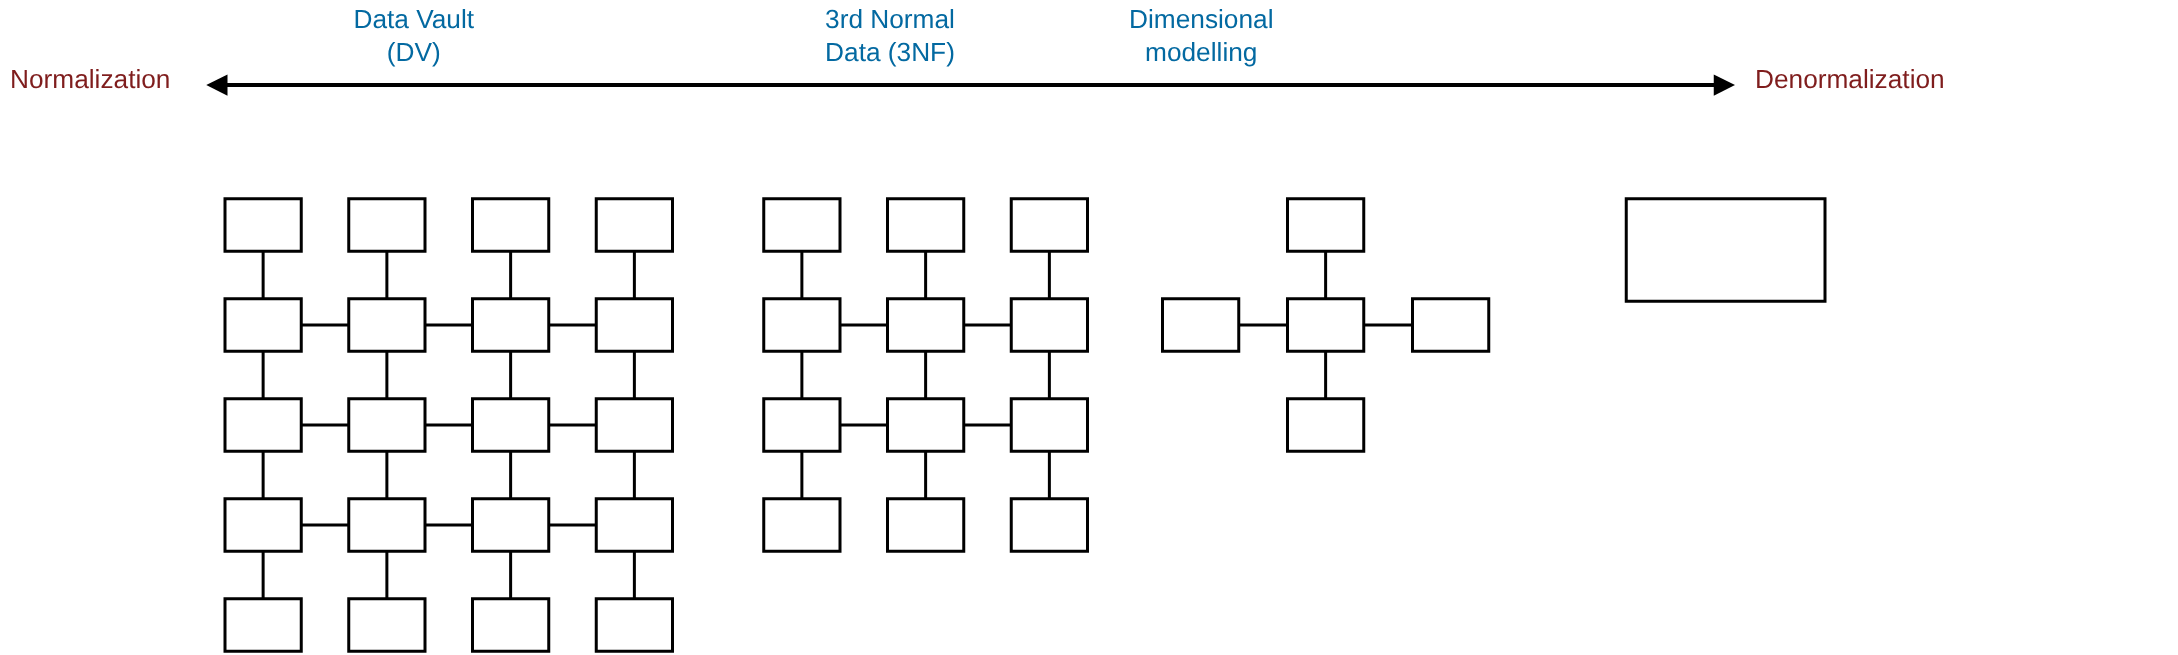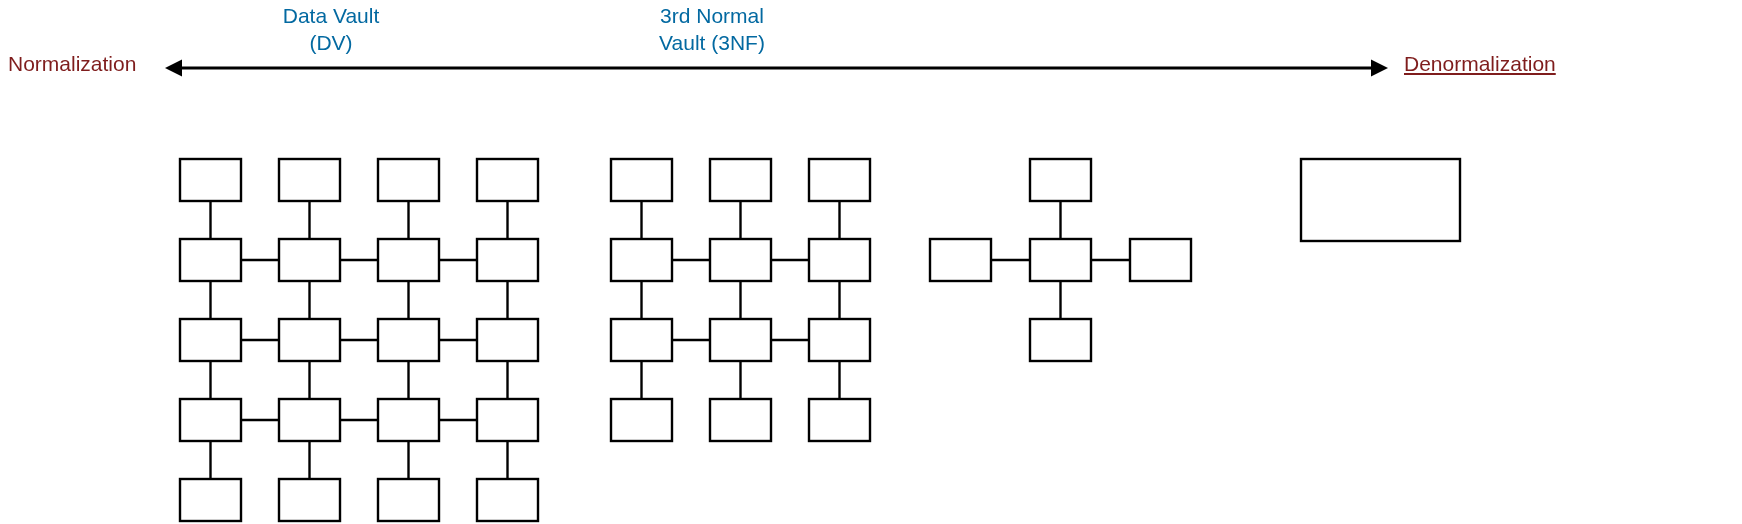--- a/index.html
+++ b/index.html
@@ -26,21 +26,20 @@
     white-space: nowrap;
     color: #7f1d1d;
   }
   #label-normalization {
     left: 8px;
     top: 52px;
   }
   #label-denormalization {
     left: 1404px;
     top: 52px;
-    text-decoration: underline;
   }
   .stage-label {
     position: absolute;
     font-size: 21px;
     line-height: 27px;
     text-align: center;
     white-space: pre-line;
     color: #0369a1;
   }
   #axis-svg {
@@ -171,14 +170,16 @@
       <rect x="930" y="239" width="61" height="42" class="entity-box"></rect>
       <rect x="1130" y="239" width="61" height="42" class="entity-box"></rect>
       <rect x="1030" y="319" width="61" height="42" class="entity-box"></rect>
       <rect x="1030" y="239" width="61" height="42" class="entity-box"></rect>
       <rect x="1301" y="159" width="159" height="82" class="entity-box"></rect>
     </svg>
 
 <div class="stage-label" style="top: 2px; left: 171px; width: 320px;">Data Vault
 (DV)</div>
     <div class="stage-label" style="top: 2px; left: 552px; width: 320px;">3rd Normal
-Vault (3NF)</div>
+Data (3NF)</div>
+    <div class="stage-label" style="top: 2px; left: 801px; width: 320px;">Dimensional
+modelling</div>
   </div>
 
 </body></html>

